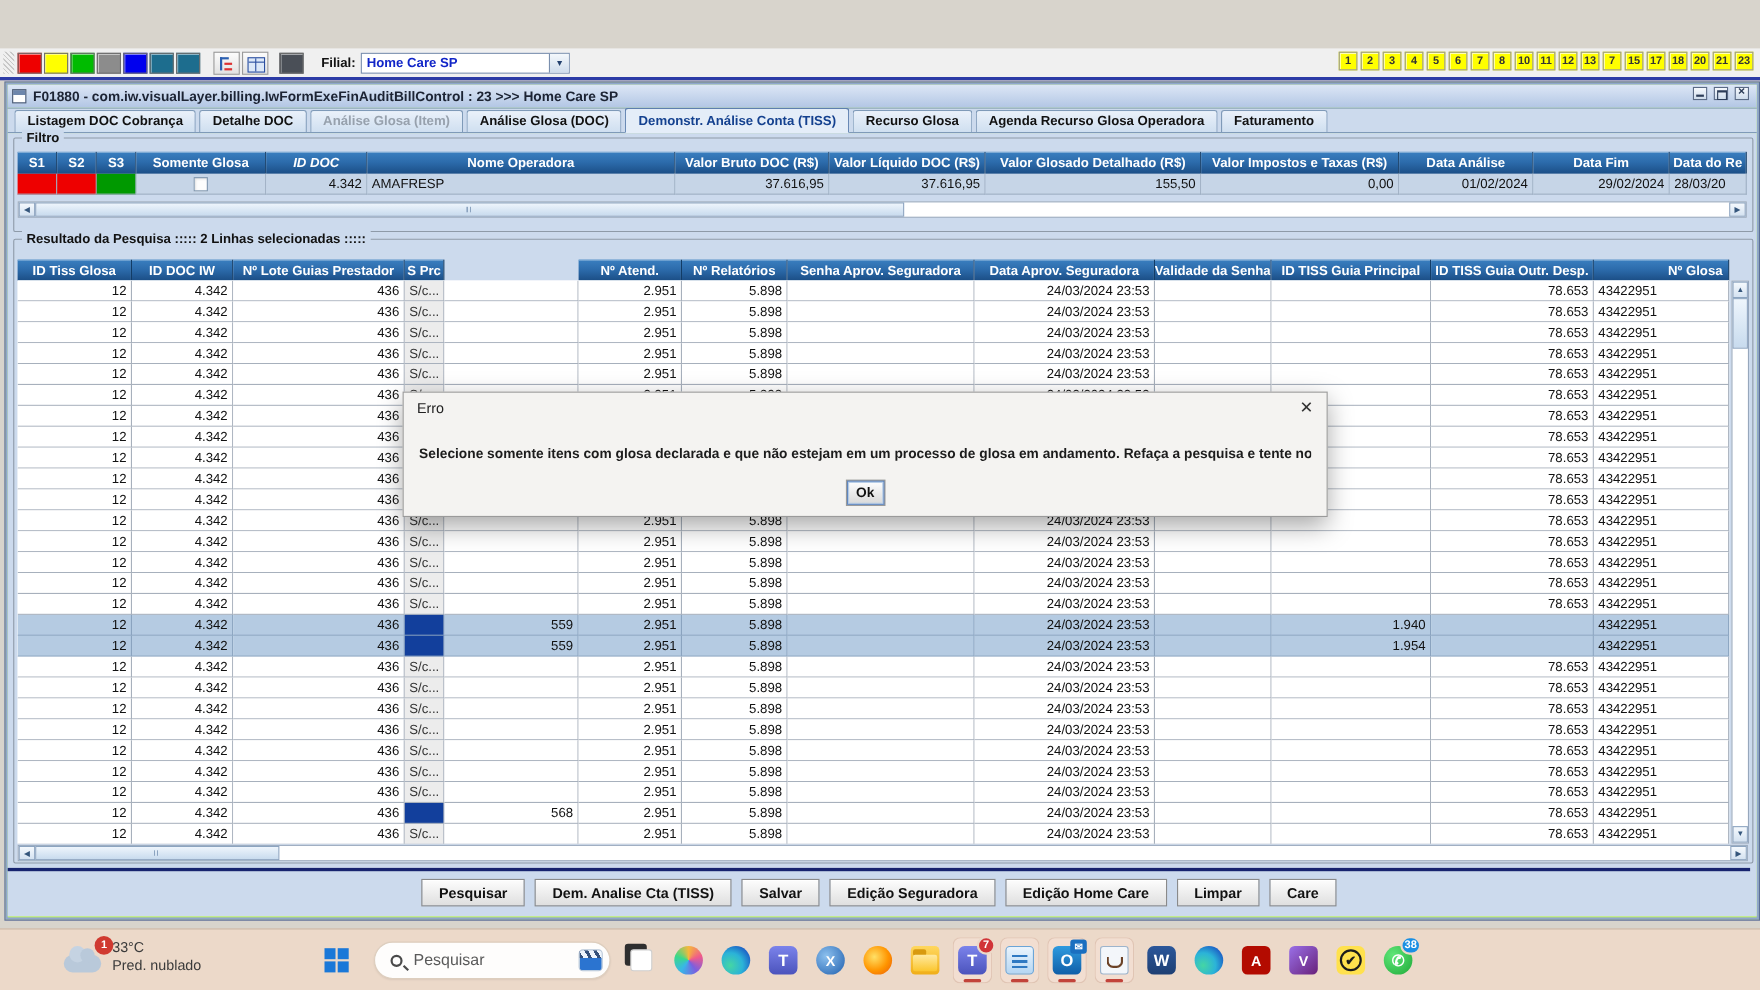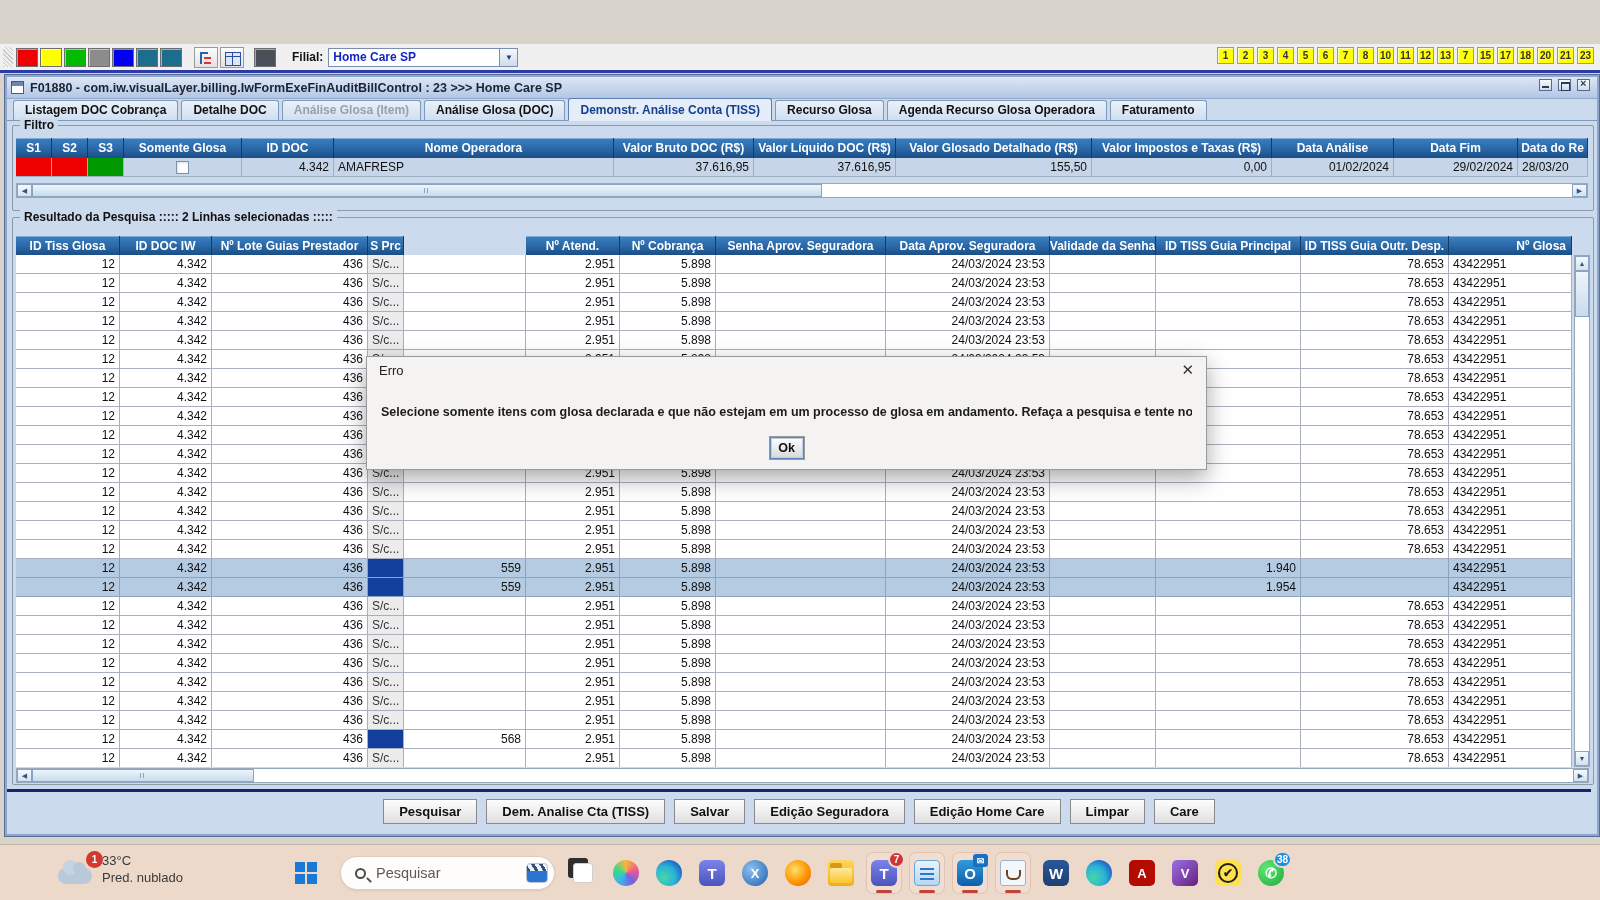--- a/index.html
+++ b/index.html
@@ -261,21 +261,21 @@
 
     <div class="content">
 
       <div class="groupbox" style="left:5px;top:4px;width:1582px;height:86px;">
         <span class="gb-label">Filtro</span>
         <div class="thead" id="fhead" style="left:3px;top:12px;width:1572px;">
             <div class="hcell" style="width: 36px;">S1</div>
             <div class="hcell" style="width: 36px;">S2</div>
             <div class="hcell" style="width: 36px;">S3</div>
             <div class="hcell" style="width: 118px;">Somente Glosa</div>
-            <div class="hcell" style="width: 92px;">ID DOC</div>
+            <div class="hcell" style="width: 92px; font-style: italic;">ID DOC</div>
             <div class="hcell" style="width: 280px;">Nome Operadora</div>
             <div class="hcell" style="width: 140px;">Valor Bruto DOC (R$)</div>
             <div class="hcell" style="width: 142px;">Valor Líquido DOC (R$)</div>
             <div class="hcell" style="width: 196px;">Valor Glosado Detalhado (R$)</div>
             <div class="hcell" style="width: 180px;">Valor Impostos e Taxas (R$)</div>
             <div class="hcell" style="width: 122px;">Data Análise</div>
             <div class="hcell" style="width: 124px;">Data Fim</div>
             <div class="hcell" style="flex: 1 1 0%;">Data do Re</div>
           </div>
         <div class="frowband" id="frow" style="left:3px;top:32px;width:1572px;">
@@ -305,21 +305,21 @@
 
       <div class="groupbox" style="left:5px;top:96px;width:1582px;height:568px;padding-left:24px;">
         <span class="gb-label">Resultado da Pesquisa ::::: 2 Linhas selecionadas :::::</span>
         <div class="thead" id="rhead" style="left:3px;top:18px;width:1556px;height:19px;">
             <div class="hcell" style="width: 104px;">ID Tiss Glosa</div>
             <div class="hcell" style="width: 92px;">ID DOC IW</div>
             <div class="hcell" style="width: 156px;">Nº Lote Guias Prestador</div>
             <div class="hcell" style="width: 36px;">S Prc</div>
             <div class="hcell" style="width: 122px; margin-top: 20px;">ID Proc. Rec. Glosa</div>
             <div class="hcell" style="width: 94px;">Nº Atend.</div>
-            <div class="hcell" style="width: 96px;">Nº Cobrança</div>
+            <div class="hcell" style="width: 96px;">Nº Relatórios</div>
             <div class="hcell" style="width: 170px;">Senha Aprov. Seguradora</div>
             <div class="hcell" style="width: 164px;">Data Aprov. Seguradora</div>
             <div class="hcell" style="width: 106px;">Validade da Senha</div>
             <div class="hcell" style="width: 145px;">ID TISS Guia Principal</div>
             <div class="hcell" style="width: 148px;">ID TISS Guia Outr. Desp.</div>
             <div class="hcell nr" style="flex: 1 1 0%;">Nº Glosa</div>
           </div>
         <div class="rows" id="rows" style="left:3px;top:37px;width:1556px;height:512px;">
             <div class="jrow">
               <div class="cell r" style="width: 104px;">12</div>

